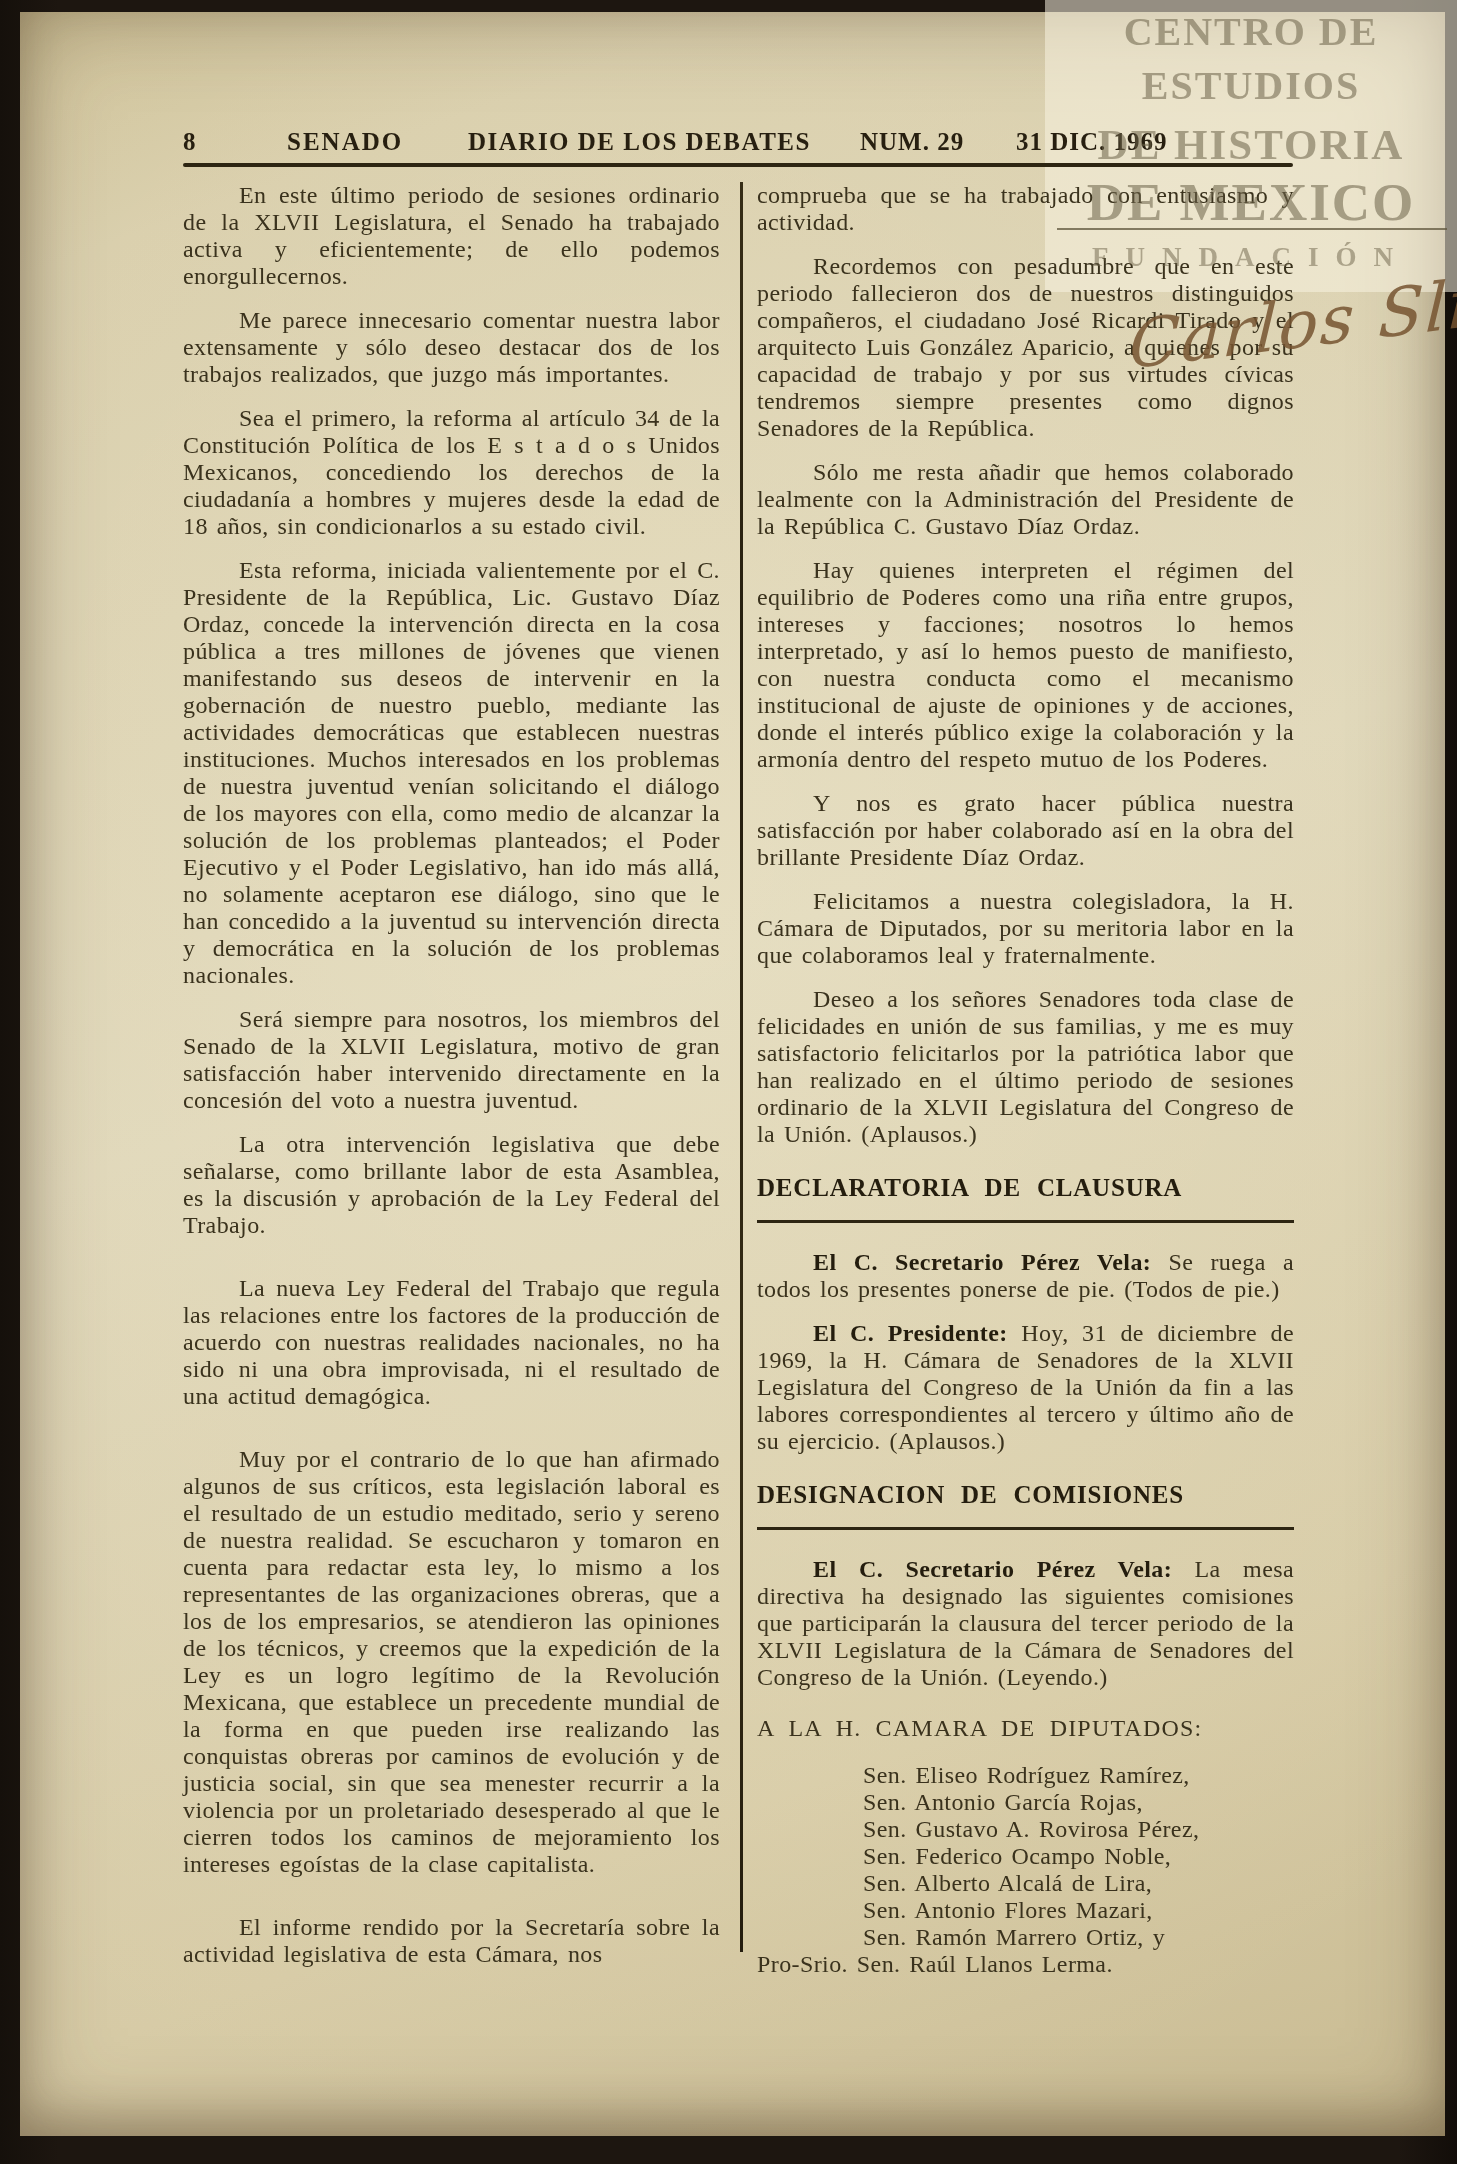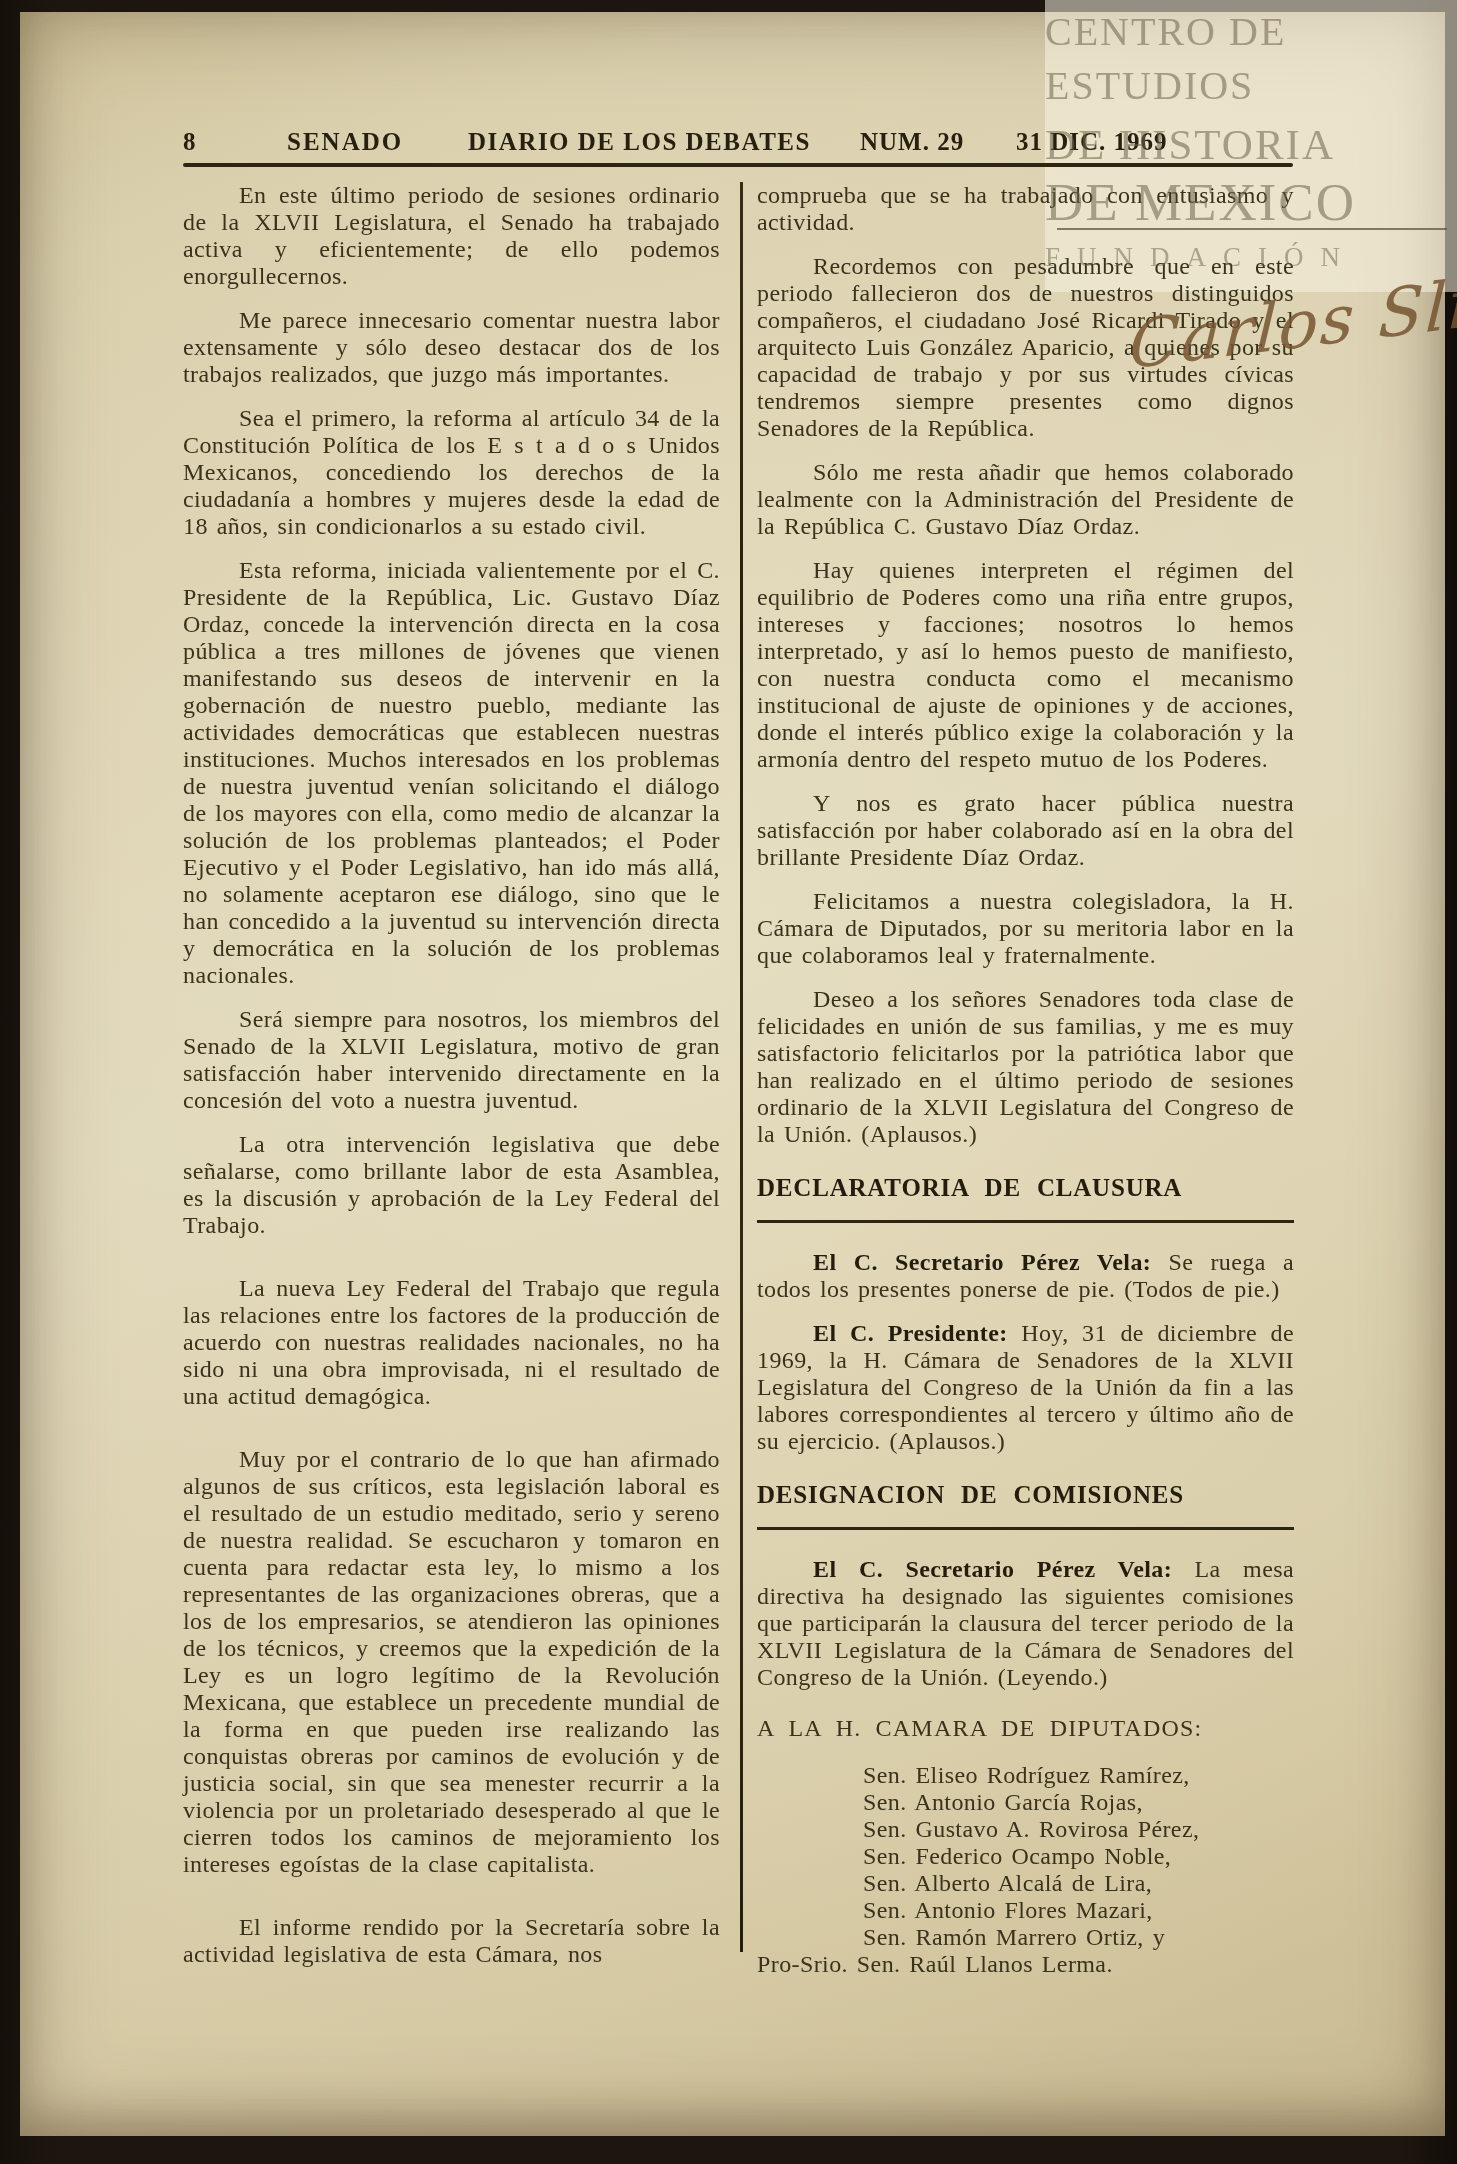--- a/index.html
+++ b/index.html
@@ -34,22 +34,22 @@
   .body-p b{color:#241d0e;}
   .sec-h{font-size:25px;font-weight:bold;color:#241d0e;margin:26px 0 26px 0;
          letter-spacing:0.8px;word-spacing:9px;border-bottom:3.5px solid #2d2512;
          padding-bottom:19px;text-align:left;}
   .caps-line{margin:24px 0 20px 0;letter-spacing:1.2px;word-spacing:7px;text-align:left;}
   .sen-list{margin:4px 0 0 0;}
   .sen-item{padding-left:106px;text-align:left;}
   
   .wm-box{position:absolute;right:0;top:0;width:412px;height:292px;
           background:rgba(248,242,224,0.55);z-index:2;}
-  .wm{position:absolute;z-index:5;color:rgba(108,98,72,0.55);
-      width:412px;right:0;letter-spacing:2px;font-family:"Liberation Serif",serif;}
+  .wm{position:absolute;z-index:5;color:rgba(108,98,72,0.55);text-align:center;
+      width:412px;right:0;letter-spacing:2px;font-family:"Liberation Serif",serif;font-weight:bold;}
   .wm-l0{top:8px;font-size:40px;}
   .wm-l1{top:62px;font-size:40px;padding-left:16px;}
   .wm-l2{top:120px;font-size:43px;}
   .wm-l3{top:172px;font-size:53px;}
   .wm-rule{position:absolute;right:10px;top:228px;width:390px;height:2px;
            background:rgba(95,86,60,0.75);z-index:5;}
   .wm-found{top:242px;font-size:27px;letter-spacing:17px;color:rgba(108,98,72,0.5);}
   .wm-sign{position:absolute;left:1128px;top:282px;z-index:5;font-size:66px;
            font-family:"DejaVu Serif",serif;font-style:italic;color:rgba(118,84,48,0.85);
            transform:rotate(-7deg) skewX(-10deg);white-space:nowrap;letter-spacing:2px;}

